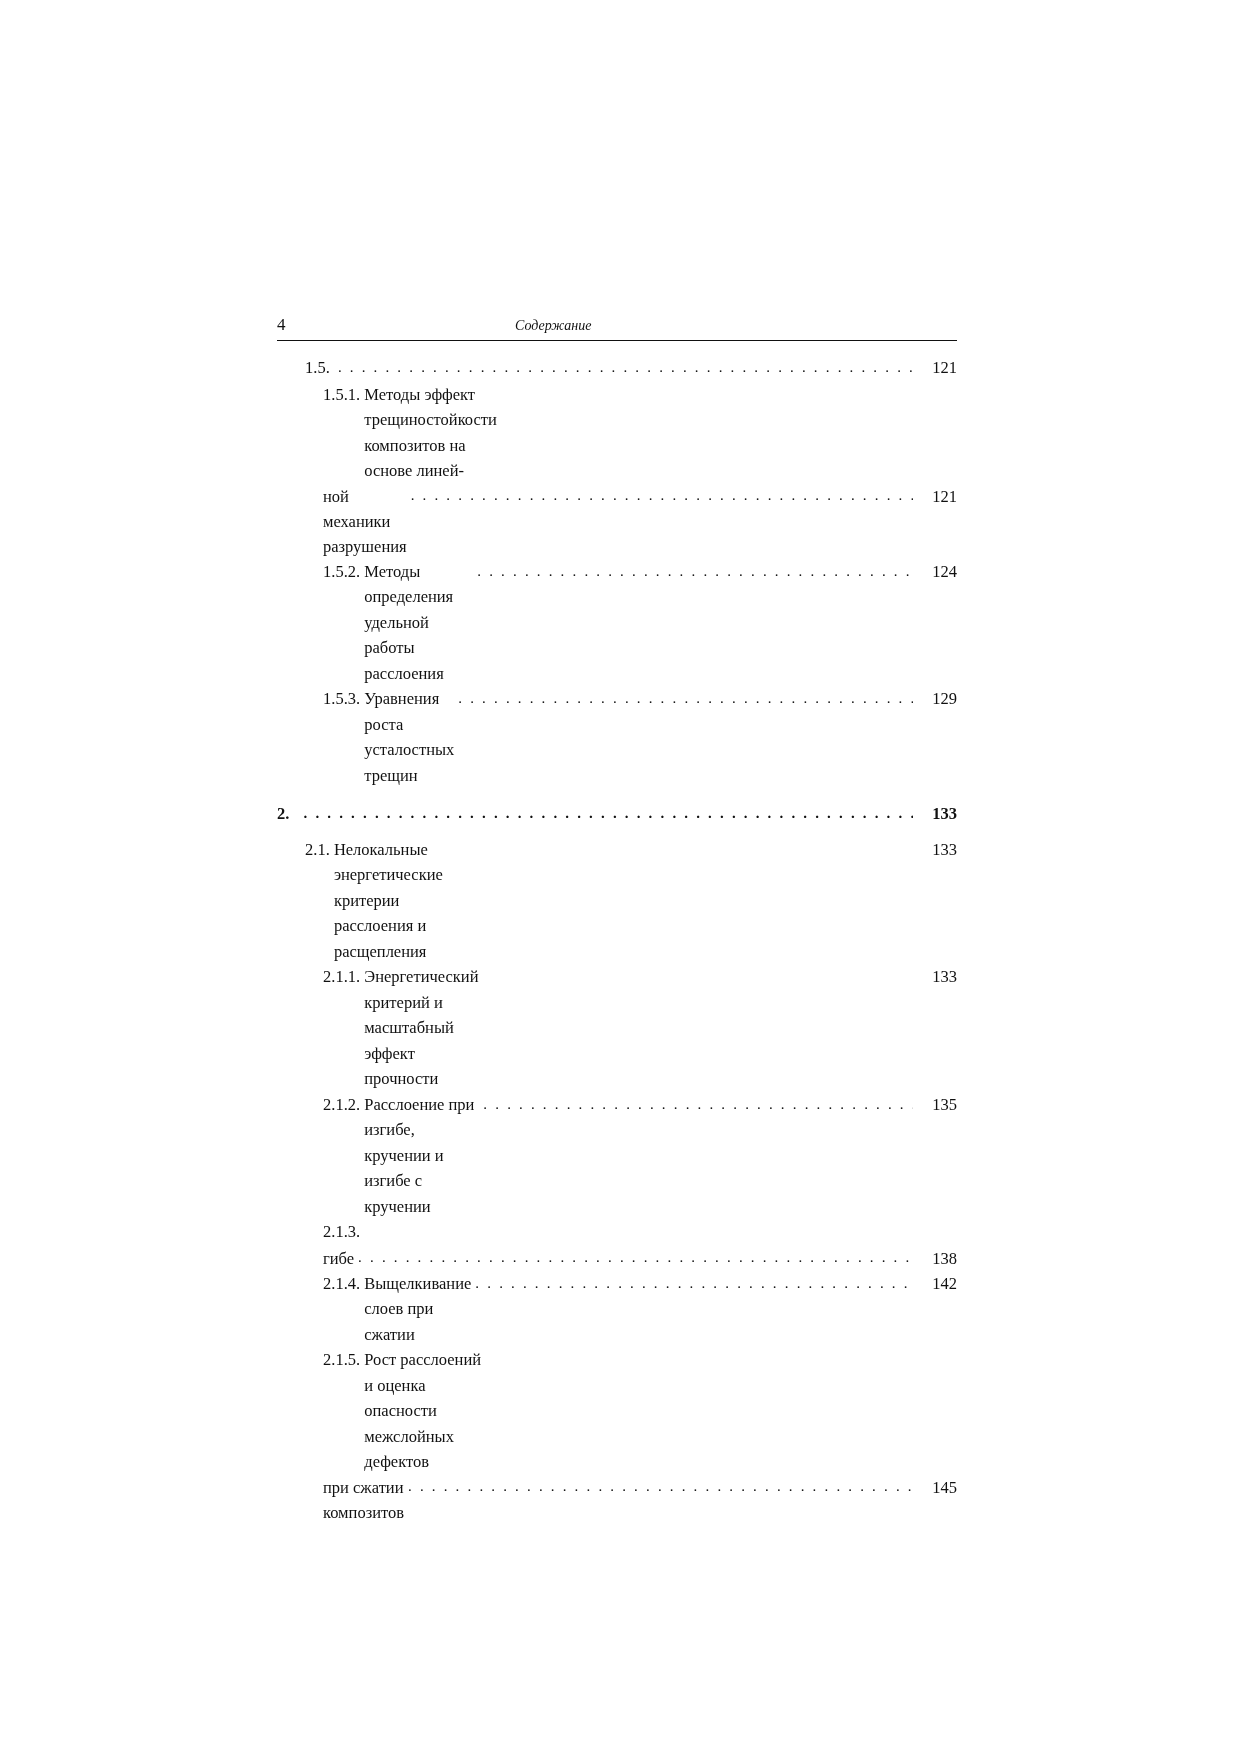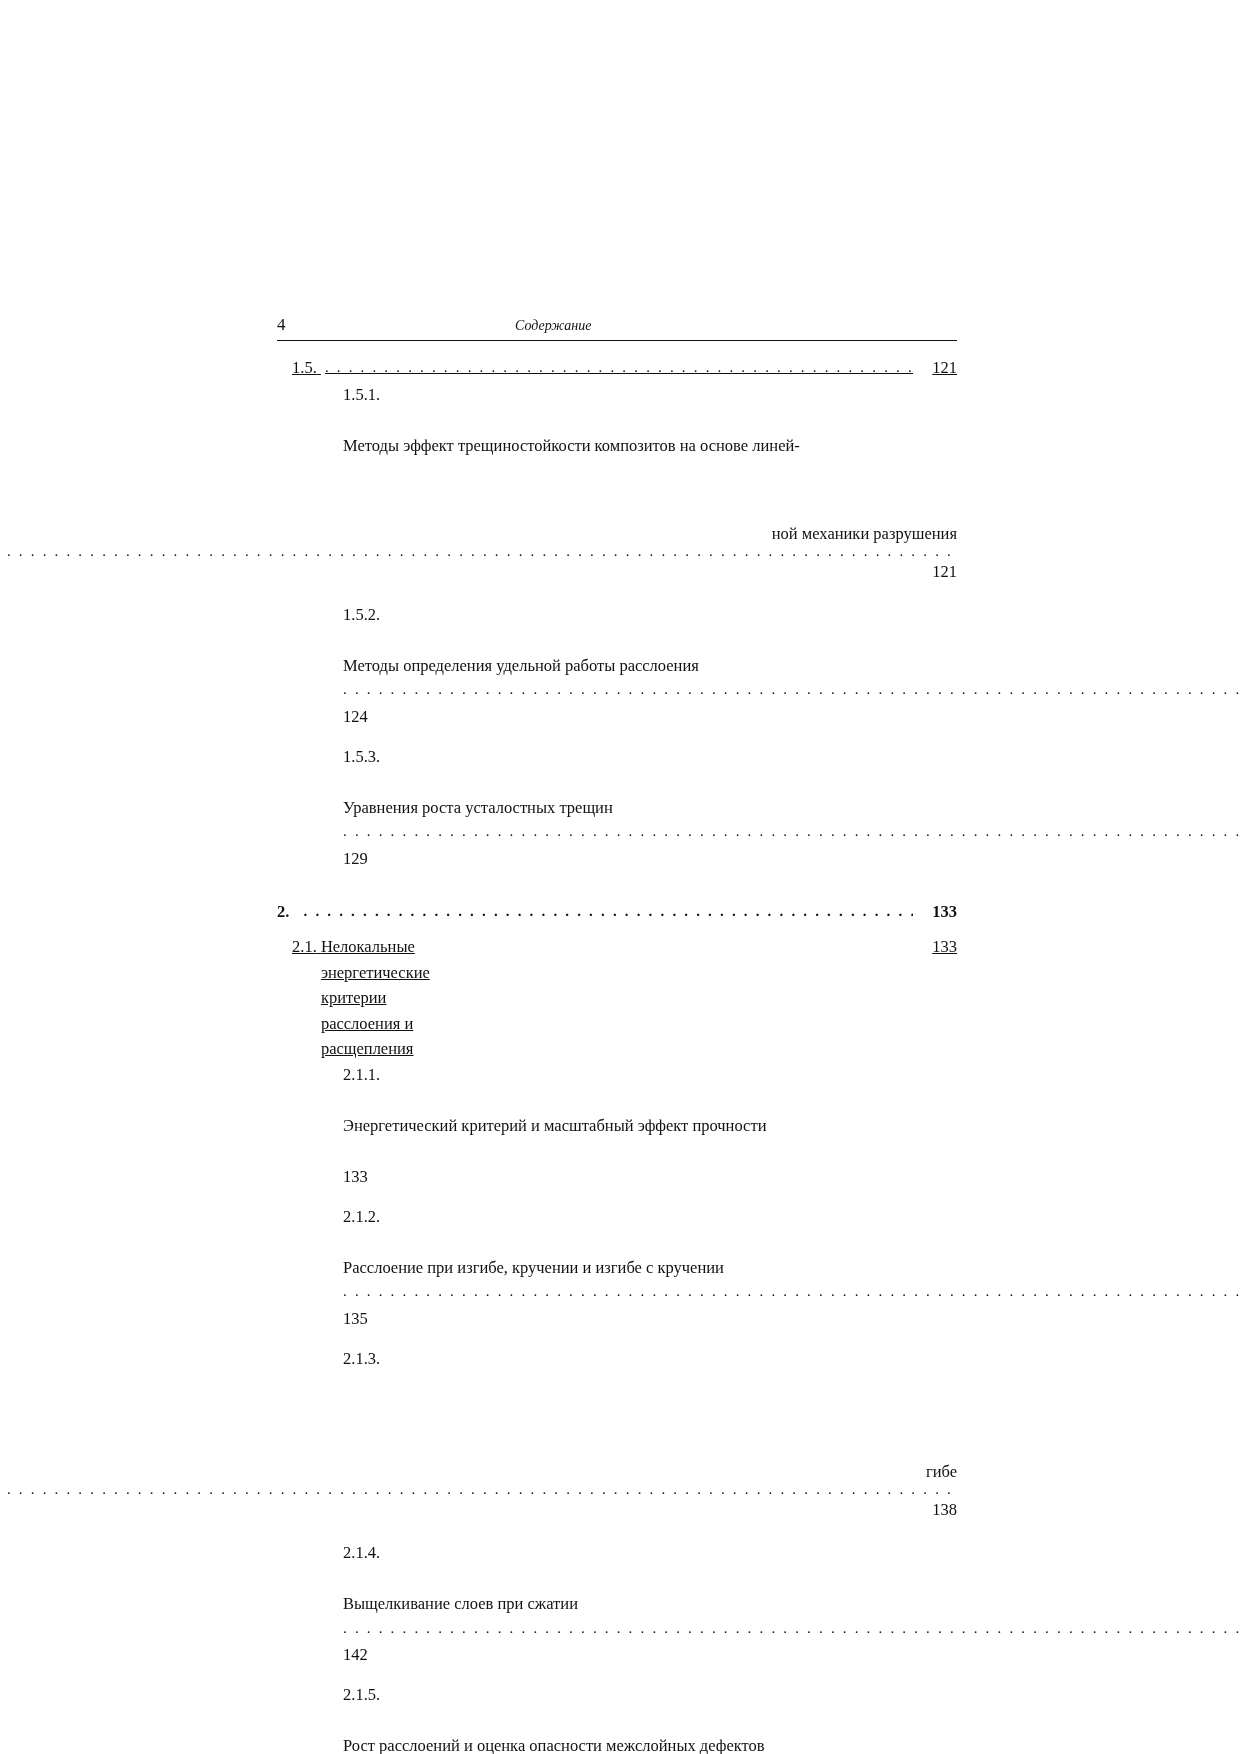--- a/index.html
+++ b/index.html
@@ -75,38 +75,38 @@
   }
   .entry .page-no {
     flex: 0 0 40px;
     text-align: right;
   }
   .entry.nodots .dots { visibility: hidden; }
 
   
   .cont {
     display: flex;
-    align-items: flex-end;
+    align-items: flex-start;
     font-size: 16.5px;
-    line-height: 19px;
+    line-height: 25px;
   }
   .cont .txt { flex: 0 1 auto; }
   .cont .dots {
     flex: 1 1 auto;
     overflow: hidden;
     white-space: nowrap;
     margin: 0 4px;
     letter-spacing: 2.2px;
     font-size: 15px;
     position: relative;
     top: -1px;
   }
   .cont .page-no { flex: 0 0 40px; text-align: right; }
-  .lvl2 { margin-left: 15px; text-decoration: underline; }
-  .lvl3 { margin-left: 62px; flex-direction: column; }
+  .lvl2 { margin-left: 28px; }
+  .lvl3 { margin-left: 46px; }
   .ind-chapter { margin-left: 0px; }
 
   .chapter {
     font-weight: bold;
     margin-top: 13px;
     margin-bottom: 9px;
   }
   .chapter .num { padding-right: 6px; }
 </style>
 </head>

